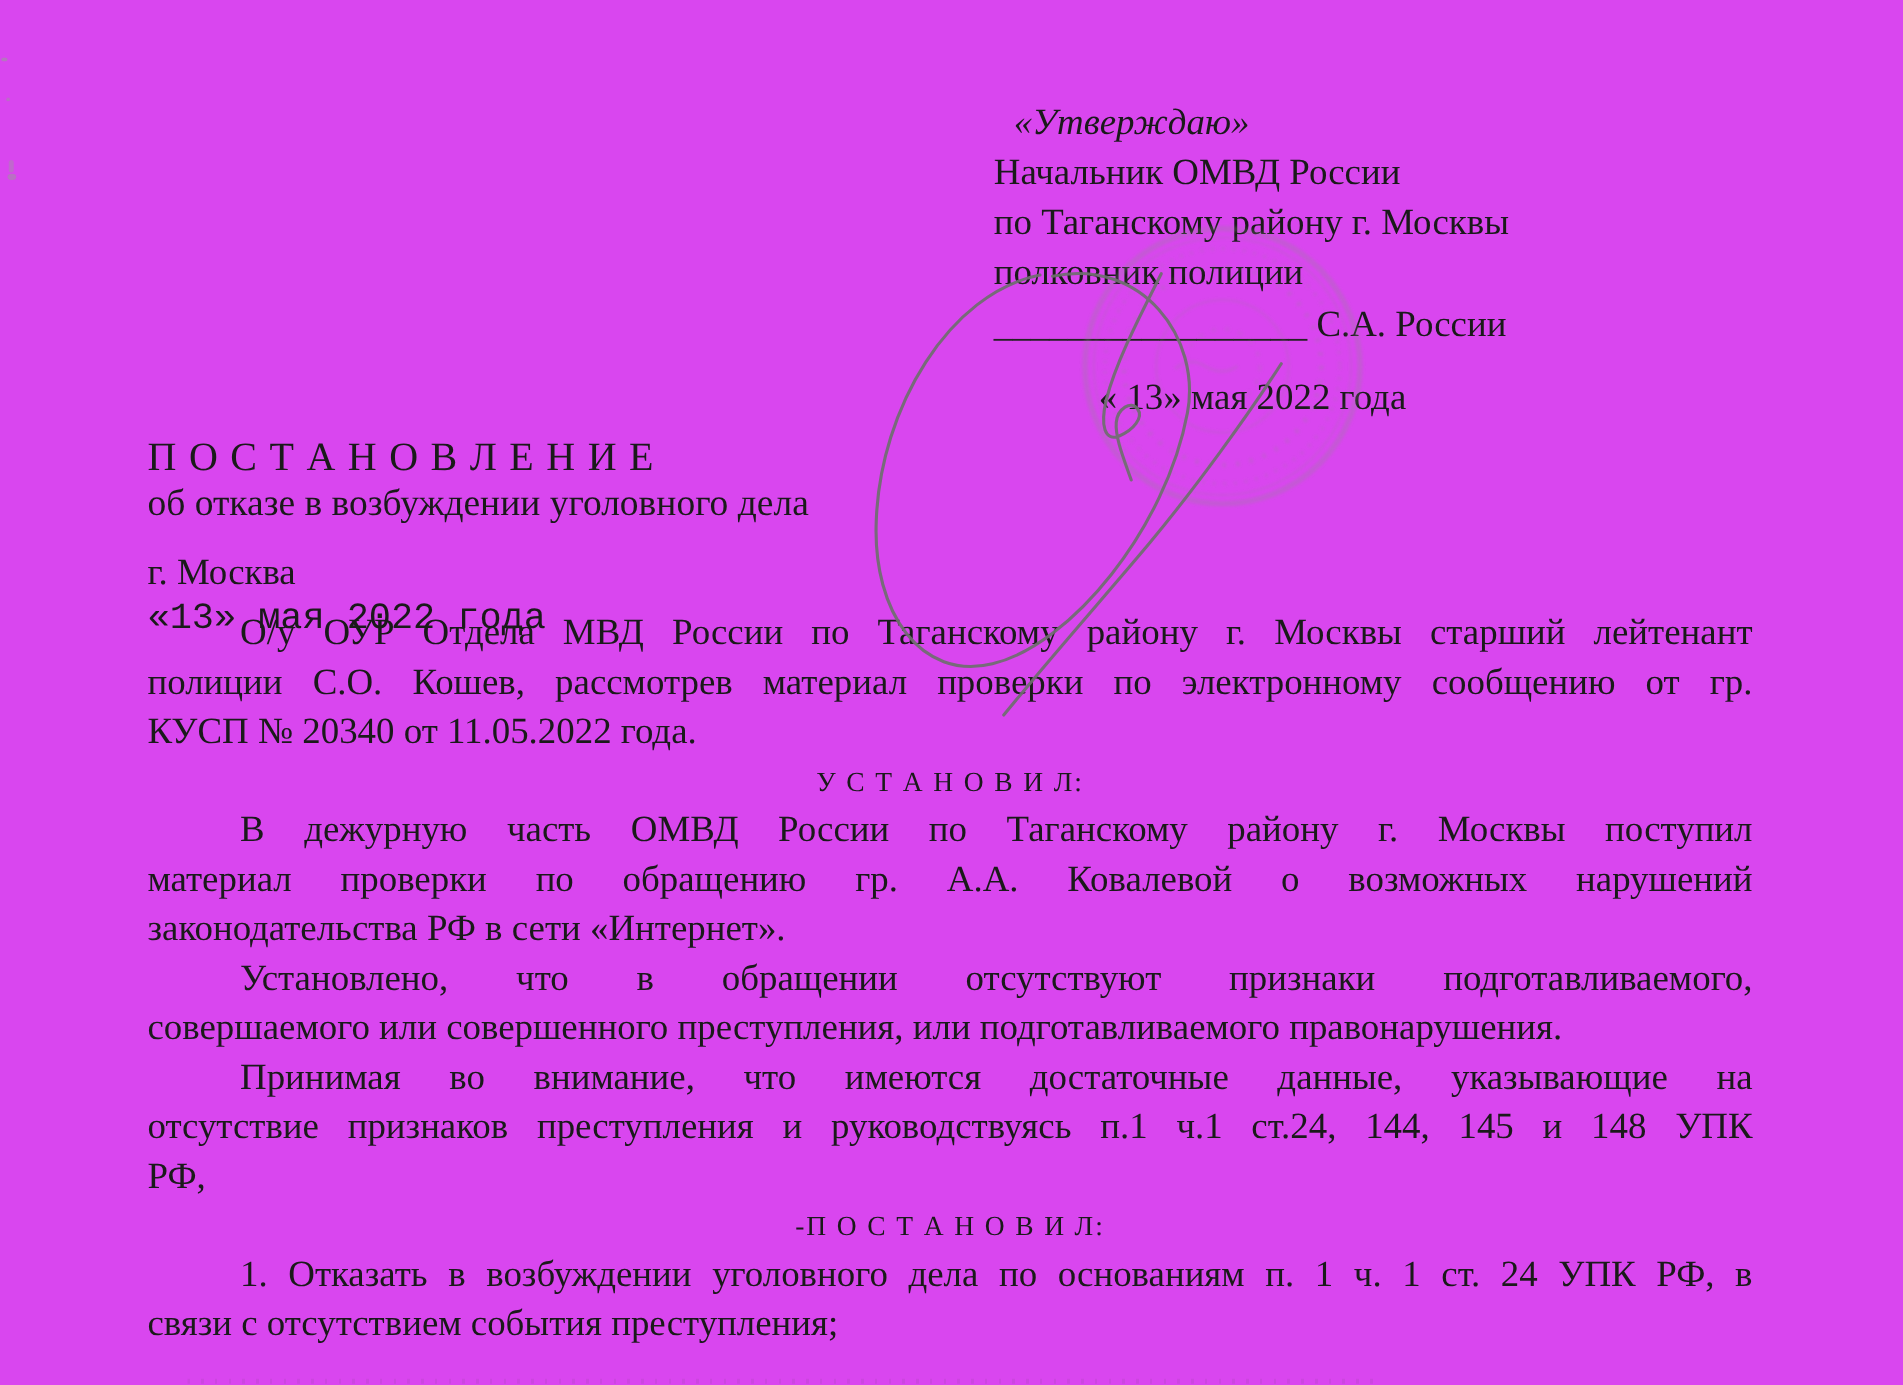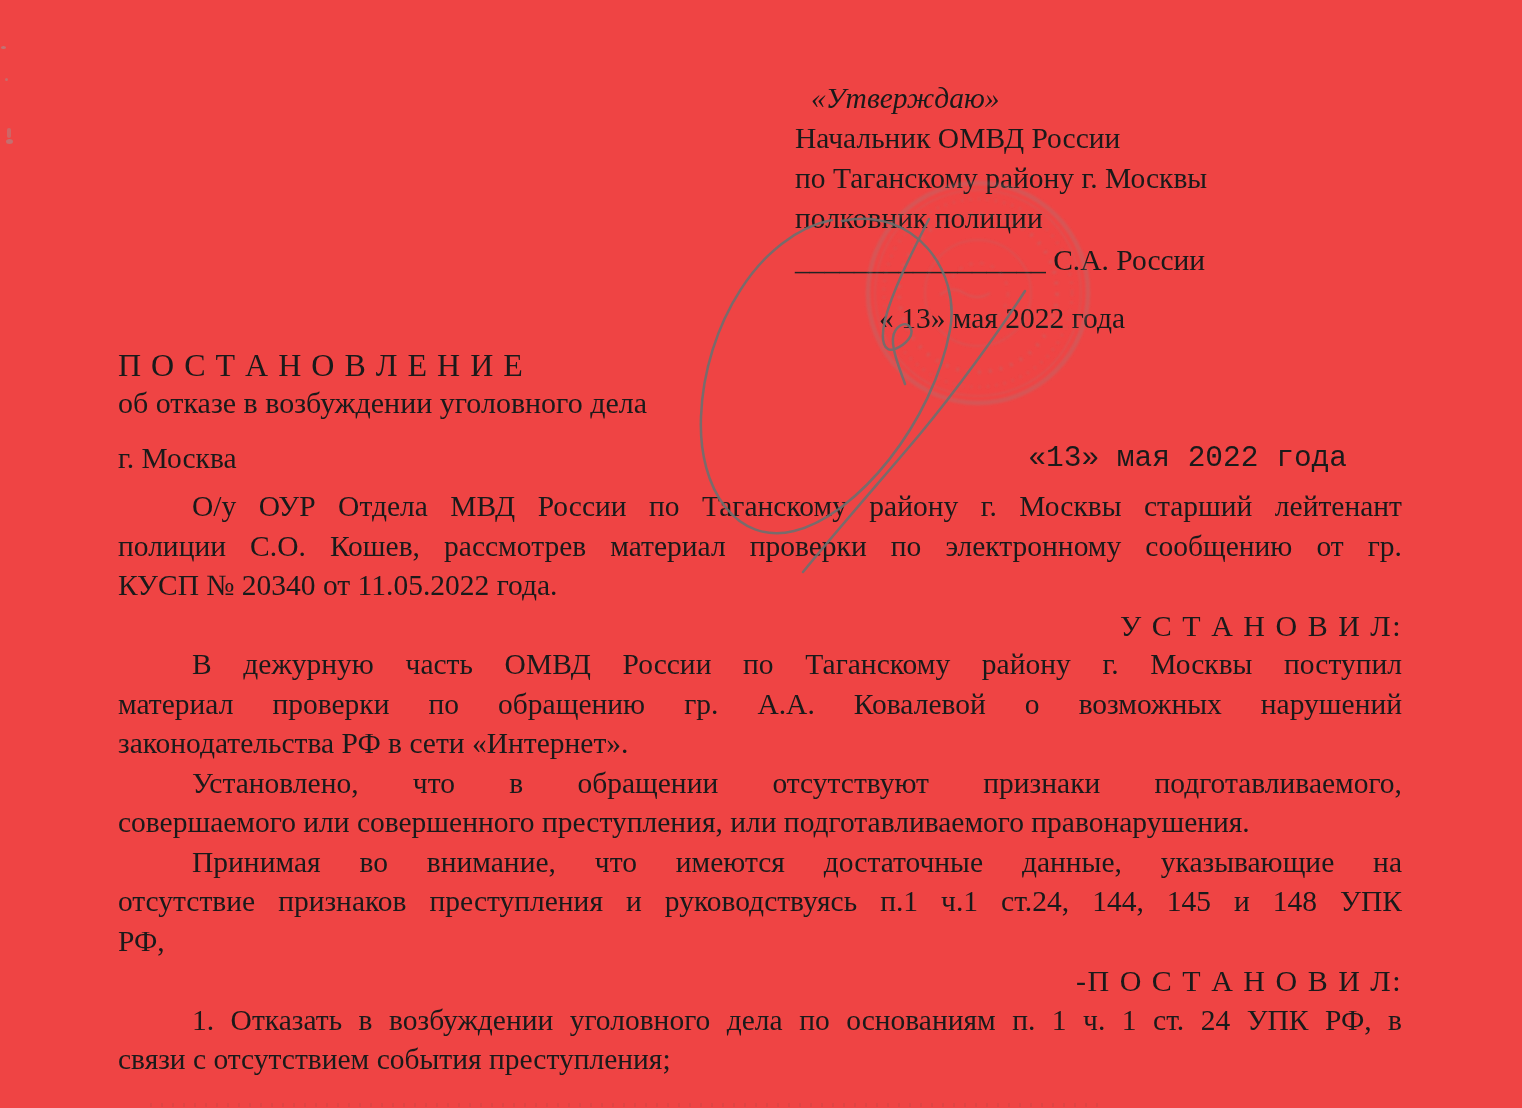--- a/index.html
+++ b/index.html
@@ -4,21 +4,21 @@
 <style>
   html, body {
     margin: 0;
     padding: 0;
     background: #ffffff;
   }
   .page {
     position: relative;
     width: 1522px;
     height: 1108px;
-    background: #ef4444;
+    background: #d946ef;
     overflow: hidden;
     font-family: "Liberation Serif", "DejaVu Serif", serif;
     color: #1a1a1a;
   }
 
   
   .approval {
     position: absolute;
     left: 795px;
     top: 78px;
@@ -58,20 +58,21 @@
   
   .dateline {
     position: absolute;
     left: 118px;
     top: 440px;
     width: 1284px;
     display: flex;
     justify-content: space-between;
     font-size: 29.5px;
     line-height: 36px;
+    flex-direction: column;
   }
   .dateline .place { margin-left: 0; }
   .dateline .date  { margin-right: 55px; font-family: Liberation Mono, monospace; }
 
   
   .body-text {
     position: absolute;
     left: 118px;
     top: 487px;
     width: 1284px;
@@ -84,23 +85,23 @@
     white-space: normal;
   }
   .line.last {
     text-align-last: left;
     font-family: Liberation Serif, serif;
   }
   .line.first {
     text-indent: 74px;
   }
   .sec-heading {
-    text-align: right;
+    text-align: center;
     letter-spacing: 1.5px;
-    font-size: 30px;
+    font-size: 22px;
     line-height: 39.5px;
   }
 
   
   .overlay {
     position: absolute;
     left: 0; top: 0;
     width: 1522px;
     height: 1108px;
     pointer-events: none;

